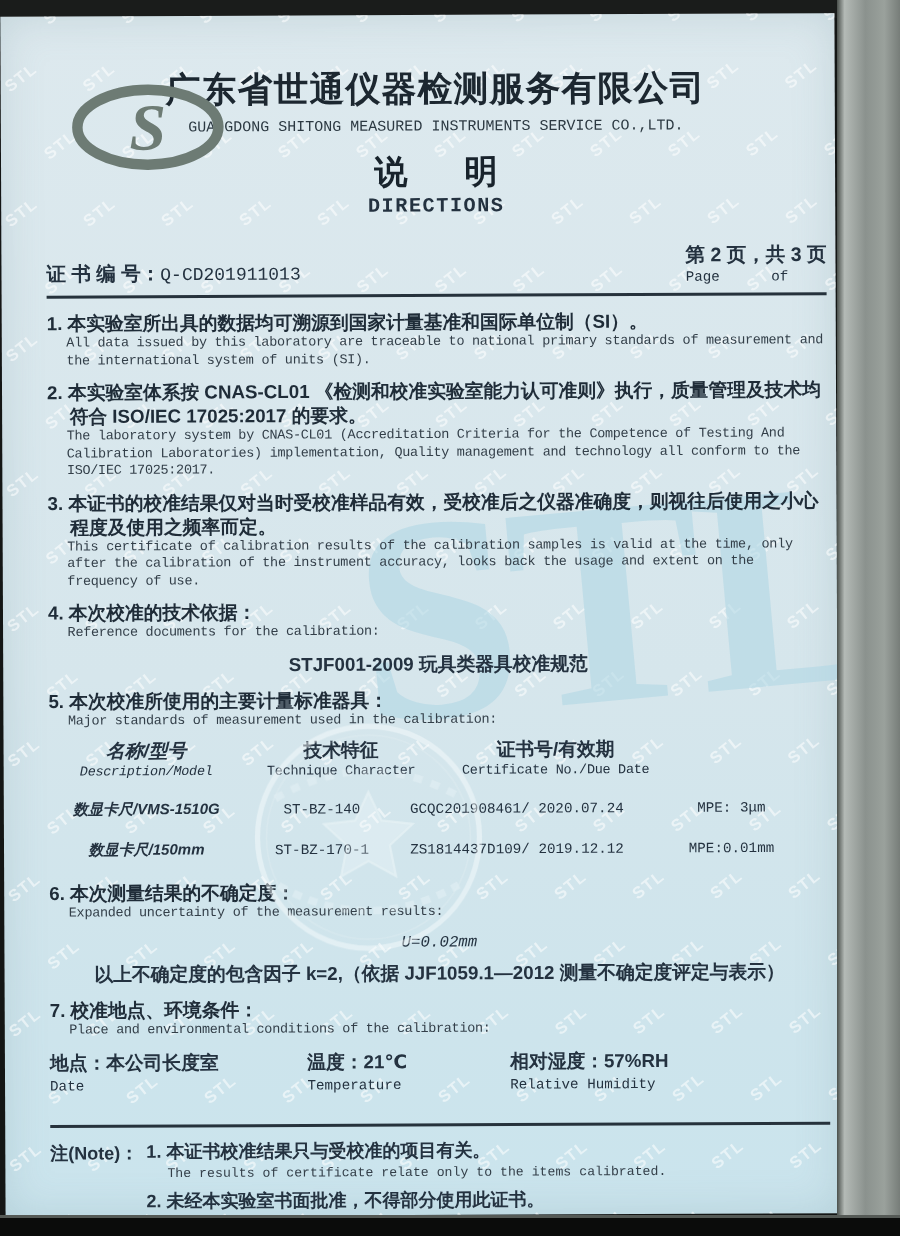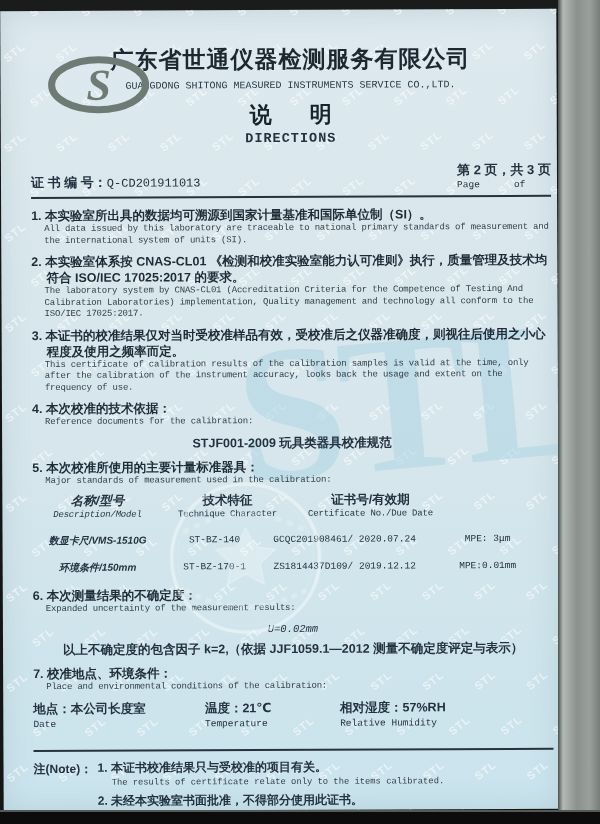--- a/index.html
+++ b/index.html
@@ -404,21 +404,21 @@
               </div>
             </div>
             <div class="std-data">
               <div class="std-row">
                 <div class="std-c c1 td">数显卡尺/VMS-1510G</div>
                 <div class="std-c c2 td td-mono">ST-BZ-140</div>
                 <div class="std-c c3 td td-mono">GCQC201908461/ 2020.07.24</div>
                 <div class="std-c c4 td td-mono">MPE: 3μm</div>
               </div>
               <div class="std-row">
-                <div class="std-c c1 td">环境条件/150mm</div>
+                <div class="std-c c1 td">数显卡尺/150mm</div>
                 <div class="std-c c2 td td-mono">ST-BZ-170-1</div>
                 <div class="std-c c3 td td-mono">ZS1814437D109/ 2019.12.12</div>
                 <div class="std-c c4 td td-mono">MPE:0.01mm</div>
               </div>
             </div>
           </div>
         </div>
 
         <div class="item">
           <div class="cn">6. 本次测量结果的不确定度：</div>

